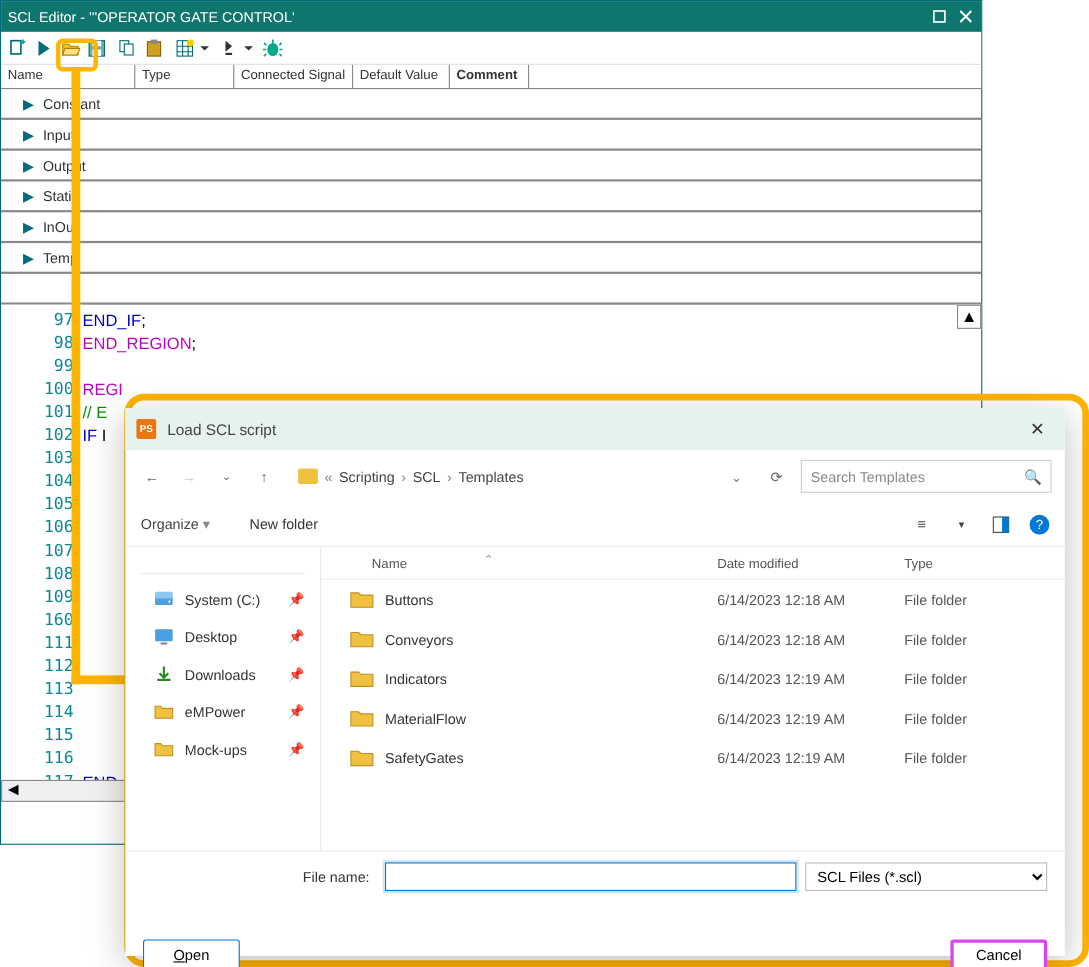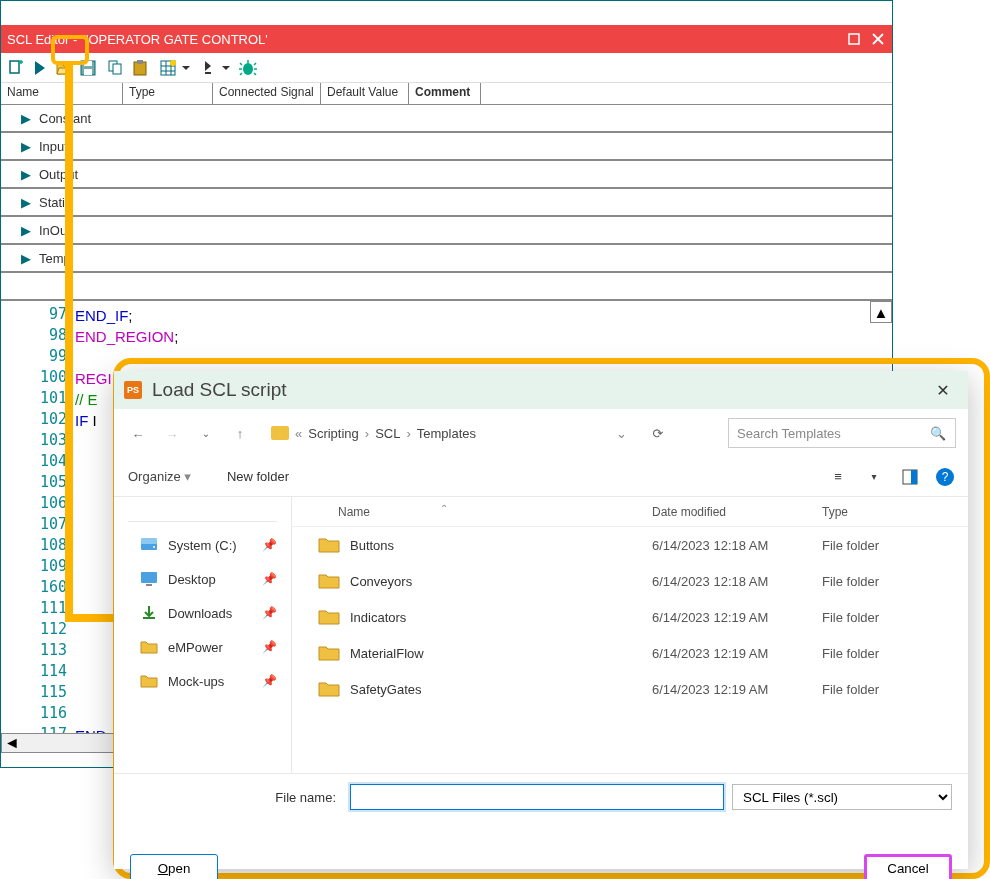--- a/index.html
+++ b/index.html
@@ -1,20 +1,20 @@
 <!DOCTYPE html>
 <html><head>
 <meta charset="utf-8">
 <style>
 * { box-sizing: border-box; margin: 0; padding: 0; font-family: "Segoe UI", Tahoma, sans-serif; }
 body { width: 990px; height: 879px; background: #fff; position: relative; overflow: hidden; }
 
 
 .editor { position: absolute; left: 0; top: 0; width: 893px; height: 768px; border: 1px solid #006b7a; }
-.titlebar { height: 28px; background: #ef4444; color: #fff; display: flex; align-items: center; padding: 0 6px; font-size: 13px; margin-top: 24px; }
+.titlebar { height: 28px; background: #0f766e; color: #fff; display: flex; align-items: center; padding: 0 6px; font-size: 13px; }
 .titlebar .title { flex: 1; }
 .titlebar .winbtns { display: flex; gap: 8px; }
 .titlebar .winbtn { width: 16px; height: 16px; display: flex; align-items: center; justify-content: center; cursor: pointer; }
 .titlebar .winbtn svg { width: 12px; height: 12px; }
 
 .toolbar { height: 30px; background: #fff; display: flex; align-items: center; padding: 0 4px; gap: 2px; border-bottom: 1px solid #ddd; }
 .toolbtn { width: 22px; height: 22px; display: flex; align-items: center; justify-content: center; cursor: pointer; }
 .toolbtn.sep { width: 2px; background: transparent; }
 .toolbtn svg { width: 18px; height: 18px; }
 .toolbtn.dd { width: 10px; }
@@ -49,31 +49,31 @@
 .scroll-up { position: absolute; right: 0; top: 0; width: 22px; height: 22px; border: 1px solid #888; display: flex; align-items: center; justify-content: center; background: #fff; }
 .hscroll { position: absolute; left: 0; right: 0; bottom: 0; height: 20px; border: 1px solid #888; display: flex; background: #f0f0f0; }
 .hscroll .arrow { width: 20px; display: flex; align-items: center; justify-content: center; }
 .hscroll .thumb { flex: 1; }
 
 
 .dlg-ring { position: absolute; left: 113px; top: 358px; width: 877px; height: 521px; border: 6px solid #ffb400; border-radius: 18px; z-index: 100; background: transparent; }
 .dialog { position: absolute; left: 114px; top: 371px; width: 854px; height: 498px; background: #fff; z-index: 101; box-shadow: 0 8px 30px rgba(0,0,0,0.25); display: flex; flex-direction: column; font-size: 13px; color: #333; }
 .dlg-title { height: 38px; background: #e6f2ec; display: flex; align-items: center; padding: 0 10px; }
 .dlg-title .icon { width: 18px; height: 18px; background: #e97614; border-radius: 2px; margin-right: 10px; display:flex;align-items:center;justify-content:center;color:#fff;font-size:9px;font-weight:bold;}
-.dlg-title .t { flex: 1; font-size: 19px; color: #444; }
+.dlg-title .t { flex: 1; font-size: 14px; color: #444; }
 .dlg-title .x { width: 30px; text-align: center; cursor: pointer; font-size: 16px; }
 
 .dlg-nav { height: 48px; display: flex; align-items: center; padding: 0 12px; gap: 10px; }
 .dlg-nav .nbtn { width: 24px; height: 24px; display: flex; align-items: center; justify-content: center; color: #666; cursor: pointer; }
 .dlg-nav .crumb { flex: 1; display: flex; align-items: center; gap: 6px; border: 1px solid transparent; padding: 4px 8px; }
 .dlg-nav .crumb .fld { width: 18px; height: 14px; background: #f0c040; border-radius: 2px; display:inline-block; }
 .dlg-nav .crumb span { color: #444; }
 .dlg-nav .crumb .chev { color: #888; }
 .dlg-nav .refresh { width: 24px; }
-.dlg-nav .search { width: 228px; height: 30px; border: 1px solid #ccc; display: flex; align-items: center; padding: 0 8px; color: #888; margin-left: 48px; }
+.dlg-nav .search { width: 228px; height: 30px; border: 1px solid #ccc; display: flex; align-items: center; padding: 0 8px; color: #888; }
 .dlg-nav .search .gl { margin-left: auto; }
 
 .dlg-bar { height: 40px; display: flex; align-items: center; padding: 0 14px; gap: 36px; border-bottom: 1px solid #e8e8e8; }
 .dlg-bar .org { color: #444; cursor: pointer; }
 .dlg-bar .org::after { content: " ▾"; color: #888; }
 .dlg-bar .right { margin-left: auto; display: flex; align-items: center; gap: 16px; }
 .dlg-bar .ibtn { width: 20px; height: 20px; color: #444; cursor:pointer; display:flex;align-items:center;justify-content:center;}
 .dlg-bar .help { width: 18px; height: 18px; border-radius: 50%; background: #0078d4; color: #fff; font-size: 12px; display: flex; align-items: center; justify-content: center; }
 
 .dlg-body { flex: 1; display: flex; overflow: hidden; }

